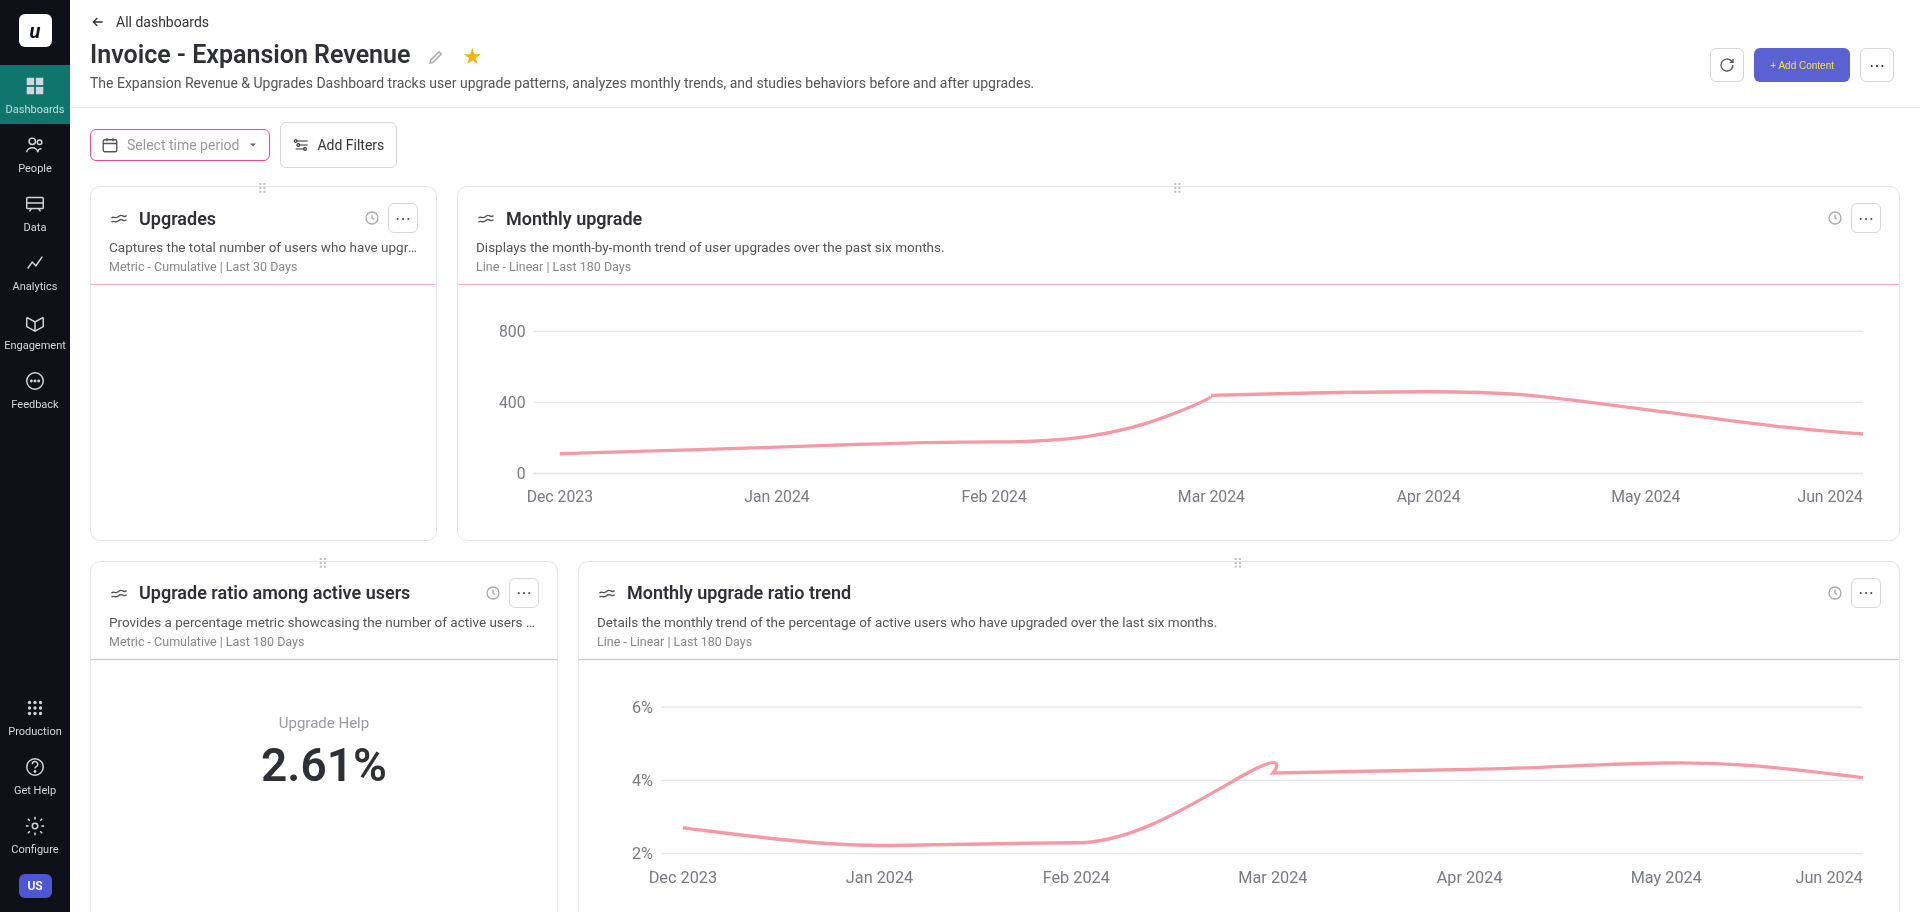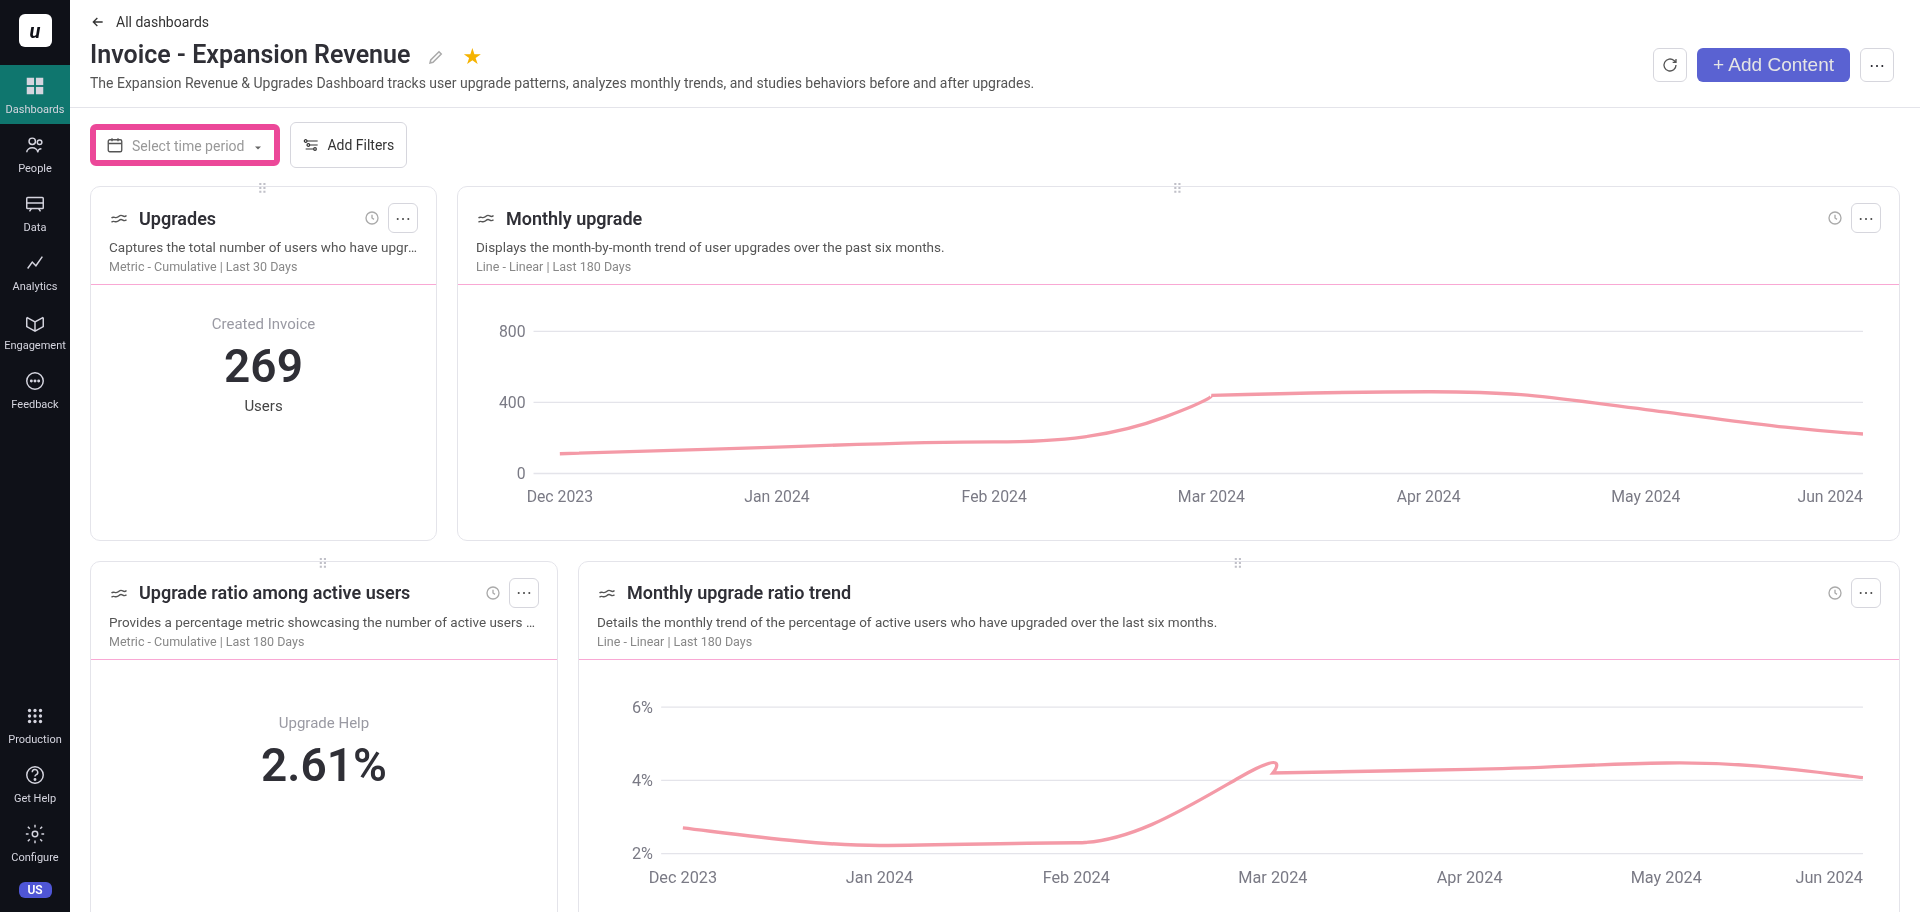--- a/index.html
+++ b/index.html
@@ -4,36 +4,36 @@
 <style>
 * { box-sizing: border-box; margin: 0; padding: 0; }
 body { font-family: -apple-system, BlinkMacSystemFont, "Segoe UI", Roboto, sans-serif; background: #fff; color: #2f2f36; width: 1920px; height: 912px; overflow: hidden; display: flex; }
 .sidebar { width: 70px; background: #0f1118; display: flex; flex-direction: column; align-items: center; padding: 14px 0; }
 .logo { width: 33px; height: 33px; background: #fff; border-radius: 6px; display: flex; align-items: center; justify-content: center; font-weight: 700; font-style: italic; font-size: 20px; color: #0f1118; margin-bottom: 18px; }
 .nav-item { width: 70px; padding: 10px 0 8px; display: flex; flex-direction: column; align-items: center; gap: 6px; cursor: pointer; color: #d5d5df; }
 .nav-item.active { background: #0f766e; }
 .nav-item svg { width: 22px; height: 22px; fill: none; stroke: #d5d5df; stroke-width: 1.6; }
 .nav-item .lbl { font-size: 11px; }
 .spacer { flex: 1; }
-.avatar { width: 33px; height: 16px; background: #4f56d6; color: #fff; border-radius: 6px; display: flex; align-items: center; justify-content: center; font-size: 12px; font-weight: 600; margin-top: 10px; }
+.avatar { width: 33px; height: 24px; background: #4f56d6; color: #fff; border-radius: 6px; display: flex; align-items: center; justify-content: center; font-size: 12px; font-weight: 600; margin-top: 10px; }
 .main { flex: 1; overflow-y: auto; padding: 14px 20px 40px 20px; }
 .backlink { display: flex; align-items: center; gap: 10px; color: #333; font-size: 14px; cursor: pointer; margin-bottom: 10px; }
 .title-row { display: flex; align-items: flex-end; gap: 14px; margin-bottom: 6px; }
 .title { font-size: 25px; font-weight: 600; }
 .icon-btn-sm { width: 24px; height: 24px; display: flex; align-items: center; justify-content: center; cursor: pointer; color: #888; }
 .star { color: #f5b301; font-size: 22px; }
 .desc { color: #555; font-size: 14px; margin-bottom: 16px; }
 .divider { border-bottom: 1px solid #e4e4ea; margin: 0 -20px 14px; }
 .filter-row { display: flex; align-items: center; gap: 10px; margin-bottom: 18px; }
-.time-select { display: flex; align-items: flex-end; gap: 8px; border: 6px solid #ec4899; border-radius: 6px; padding: 6px 10px; cursor: pointer; color: #999; font-size: 14px; min-width: 170px; }
+.time-select { display: flex; align-items: center; gap: 8px; border: 1px solid #ec4899; border-radius: 6px; padding: 6px 10px; cursor: pointer; color: #999; font-size: 14px; min-width: 170px; }
 .time-select .caret { margin-left: auto; }
 .add-filters-btn { display: flex; align-items: center; gap: 8px; border: 1px solid #d6d6dd; border-radius: 6px; padding: 14px 12px; cursor: pointer; font-size: 14px; color: #333; }
 .header-actions { position: absolute; top: 48px; right: 26px; display: flex; gap: 10px; }
 .btn-outline { border: 1px solid #d6d6dd; border-radius: 6px; width: 34px; height: 34px; display: flex; align-items: center; justify-content: center; cursor: pointer; background: #fff; }
-.btn-primary { background: #5a62d2; color: #e5e5e5; border: none; border-radius: 6px; padding: 0 16px; height: 34px; display: flex; align-items: center; gap: 6px; font-size: 19px; font-weight: 500; cursor: pointer; }
+.btn-primary { background: #5a62d2; color: #fde047; border: none; border-radius: 6px; padding: 0 16px; height: 34px; display: flex; align-items: center; gap: 6px; font-size: 10px; font-weight: 500; cursor: pointer; }
 .grid { display: grid; grid-template-columns: 347px 1fr; gap: 20px; margin-bottom: 20px; }
 .grid2 { display: grid; grid-template-columns: 468px 1fr; gap: 20px; }
 .card { border: 1px solid #e4e4ea; border-radius: 10px; background: #fff; position: relative; }
 .card-head { padding: 16px 18px 10px; border-bottom: 1px solid #f9a8d4; position: relative; }
 .drag-handle { position: absolute; top: -6px; left: 50%; transform: translateX(-50%); color: #c0c0c8; font-size: 14px; letter-spacing: 2px; cursor: grab; }
 .card-title-row { display: flex; align-items: center; gap: 10px; margin-bottom: 6px; }
 .card-title { font-size: 18px; font-weight: 600; }
 .card-icons { margin-left: auto; display: flex; align-items: center; gap: 8px; }
 .info-icon { color: #999; }
 .more-btn { border: 1px solid #d6d6dd; border-radius: 6px; width: 30px; height: 30px; display: flex; align-items: center; justify-content: center; cursor: pointer; color: #555; }
@@ -210,25 +210,20 @@
                 <path d="M12 7v5l3 2"></path>
               </svg>
             <div class="more-btn">
                 <span>⋯</span>
               </div>
           </div>
         </div>
         <div class="card-desc">Captures the total number of users who have upgrade...</div>
         <div class="card-meta">Metric - Cumulative | Last 30 Days</div>
       </div>
-      <div class="metric-body">
-        <div class="metric-label">Created Invoice</div>
-        <div class="metric-value">269</div>
-        <div class="metric-unit">Users</div>
-      </div>
     </div>
 
     <div class="card">
       <div class="drag-handle">⠿</div>
       <div class="card-head">
         <div class="card-title-row">
           <svg class="chart-icon-svg" viewBox="0 0 24 24">
               <path d="M3 17c3-3 5 2 9-2s5 3 9-1M3 12c3-3 5 2 9-2s5 3 9-1"></path>
             </svg>
           <span class="card-title">Monthly upgrade</span>

